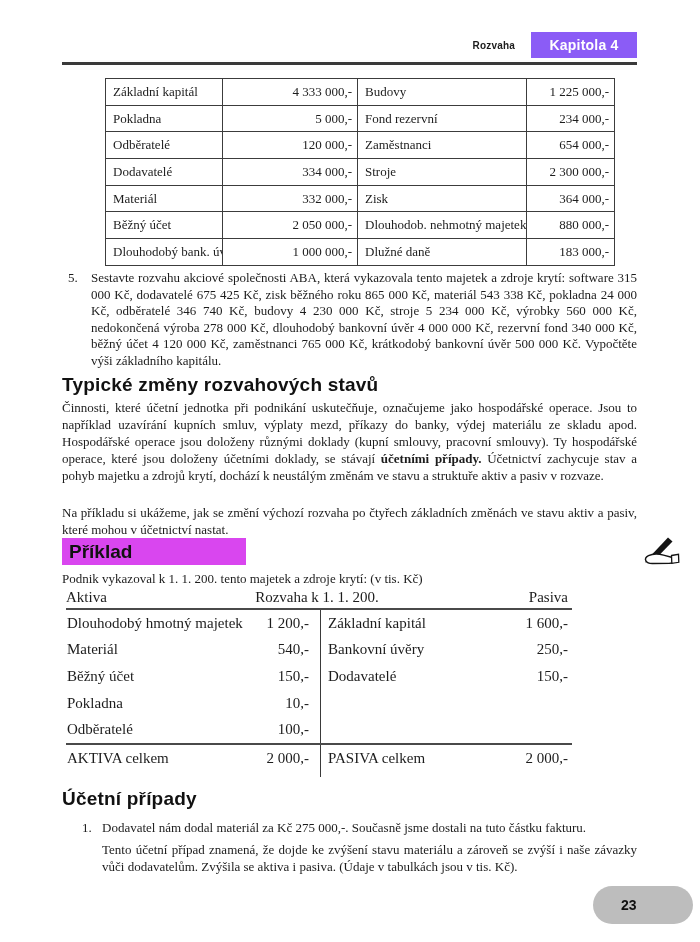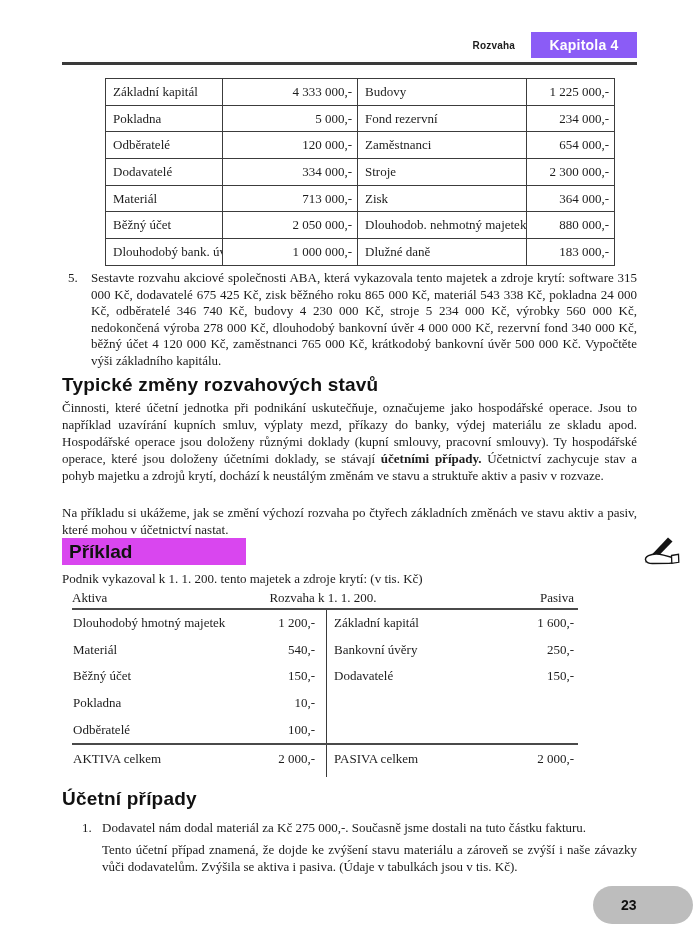--- a/index.html
+++ b/index.html
@@ -35,21 +35,21 @@
   .para{position:absolute;left:62px;width:575px;font-size:13px;line-height:17px;text-align:justify;}
   
   .priklad-bar{position:absolute;top:538px;left:62px;width:184px;height:27px;background:#d946ef;
        display:flex;align-items:center;}
   .priklad-bar span{font-family:"Liberation Sans", sans-serif;font-weight:bold;font-size:19px;
        padding-left:7px;color:#111;}
   .pen{position:absolute;top:533px;left:638px;width:44px;height:34px;}
   
   .intro{position:absolute;top:571px;left:62px;font-size:13px;}
   
-  .extab{position:absolute;top:586px;left:72px;width:506px;font-size:13px;}
+  .extab{position:absolute;top:586px;left:66px;width:506px;font-size:15px;}
   .extab-head{display:flex;height:20px;align-items:flex-end;padding-bottom:2px;}
   .extab-head .hl{width:100px;}
   .extab-head .hc{flex:1;text-align:center;margin-top:36px;}
   .extab-head .hr{width:100px;text-align:right;padding-right:4px;}
   .extab-body{display:flex;border-top:2.5px solid #4a4a4a;}
   .extab-col{width:254px;box-sizing:border-box;}
   .extab-col.right{width:252px;border-left:1.2px solid #3a3a3a;}
   .exrow{display:flex;justify-content:space-between;height:26.6px;align-items:center;}
   .exrow .lab{padding-left:1px;white-space:nowrap;}
   .extab-col.right .exrow .lab{padding-left:7px;}
@@ -107,21 +107,21 @@
         <td class="val">654 000,-</td>
       </tr>
       <tr>
         <td class="lab">Dodavatelé</td>
         <td class="val">334 000,-</td>
         <td class="lab">Stroje</td>
         <td class="val">2 300 000,-</td>
       </tr>
       <tr>
         <td class="lab">Materiál</td>
-        <td class="val">713 000,-</td>
+        <td class="val">332 000,-</td>
         <td class="lab">Zisk</td>
         <td class="val">364 000,-</td>
       </tr>
       <tr>
         <td class="lab">Běžný účet</td>
         <td class="val">2 050 000,-</td>
         <td class="lab">Dlouhodob. nehmotný majetek</td>
         <td class="val">880 000,-</td>
       </tr>
       <tr>

